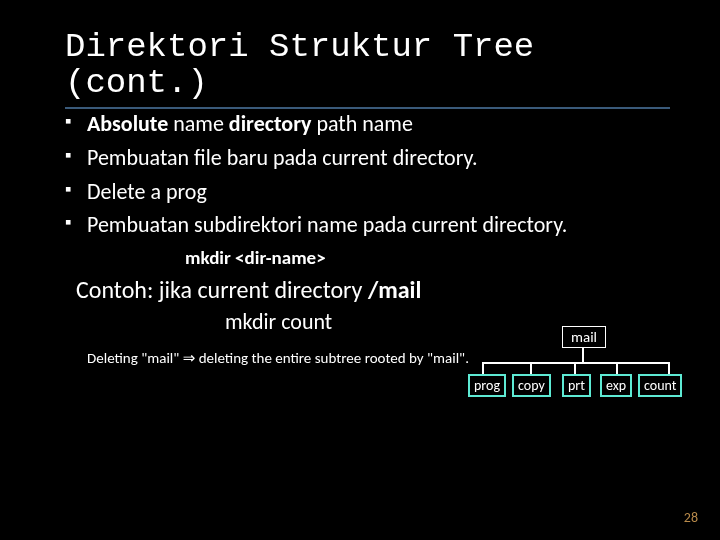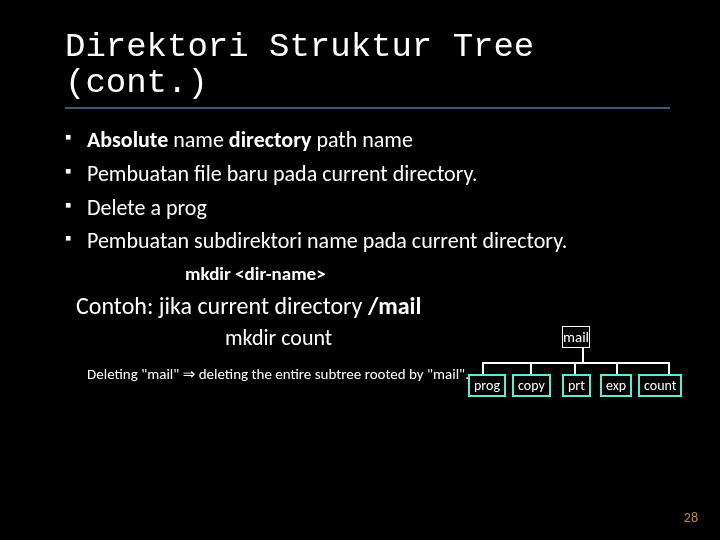--- a/index.html
+++ b/index.html
@@ -16,21 +16,20 @@
     padding: 30px 50px 20px 65px;
   }
   .title {
     font-family: Consolas, "Courier New", monospace;
     font-size: 34px;
     line-height: 1.05;
     color: #fff;
     font-weight: normal;
     border-bottom: 2px solid #3a5a7a;
     padding-bottom: 6px;
-    margin-bottom: 16px;
   }
   .bullets {
     list-style: none;
     font-size: 22px;
     line-height: 1.35;
   }
   .bullets li {
     position: relative;
     padding-left: 22px;
     margin-bottom: 4px;
@@ -86,21 +85,21 @@
     width: 210px;
     height: 90px;
     font-size: 15px;
     color: #fff;
   }
   .tree-root {
     position: absolute;
     left: 94px;
     top: 0;
     border: 1px solid #fff;
-    padding: 1px 0;
+    padding: 1px 8px;
     text-align: center;
   }
   .tree .stem {
     position: absolute;
     left: 114px;
     top: 22px;
     width: 2px;
     height: 14px;
     background: #fff;
   }

